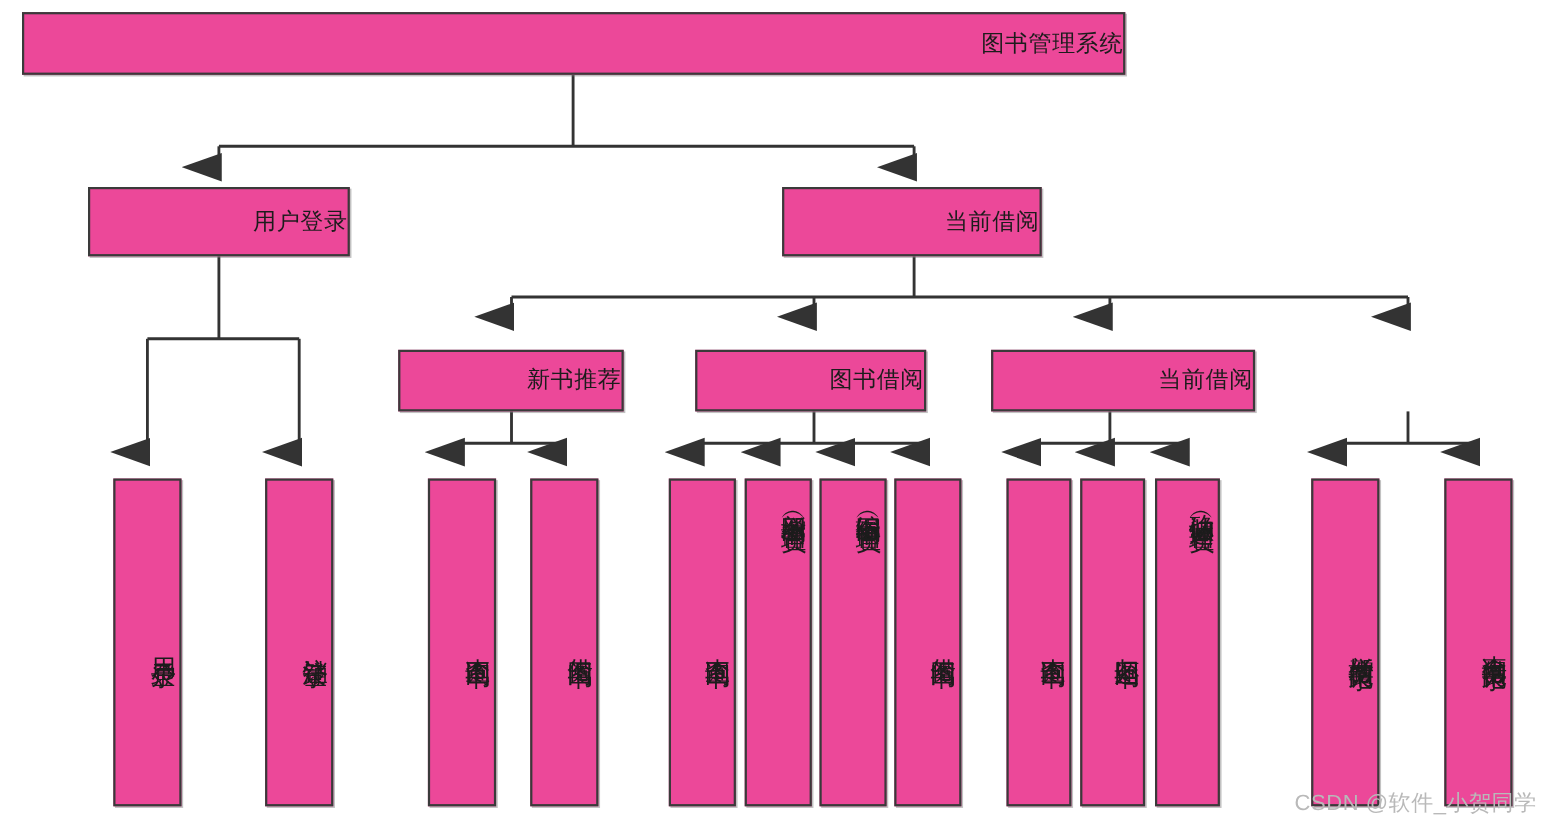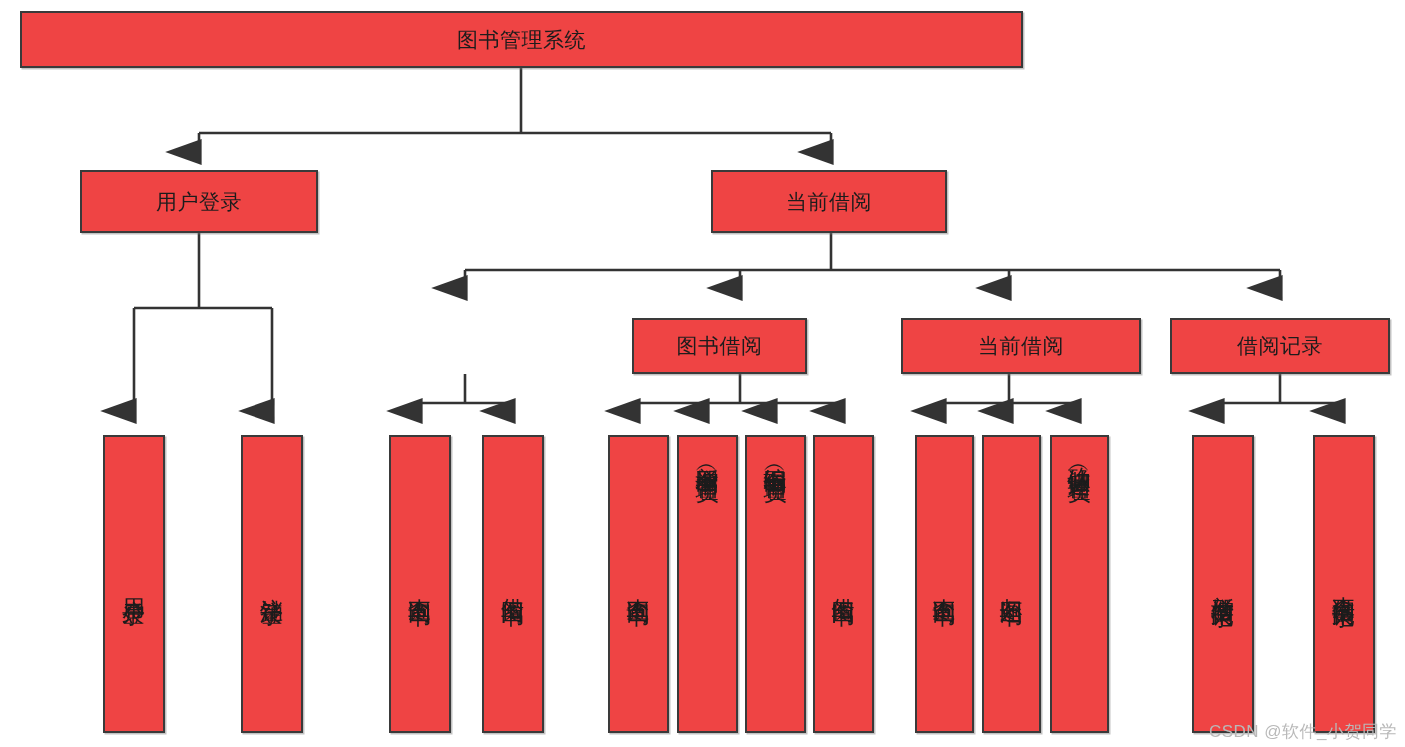--- a/index.html
+++ b/index.html
@@ -23,25 +23,25 @@
     position: absolute;
     left: 0;
     top: 0;
     width: 1405px;
     height: 747px;
     pointer-events: none;
   }
   .node {
     position: absolute;
     box-sizing: border-box;
-    background: #ef4444;
+    background: #ec4899;
     border: 2.5px solid #3a3a3a;
     display: flex;
     align-items: center;
-    justify-content: center;
+    justify-content: flex-end;
     box-shadow: 1.5px 1.5px 0 rgba(120,120,120,0.45);
   }
   .node .label {
     font-size: 21px;
     line-height: 1.12;
     color: #1c1c1c;
     letter-spacing: 0.5px;
     white-space: nowrap;
     text-align: center;
   }
@@ -59,21 +59,21 @@
     max-height: 100%;
   }
   .node.vcenter {
     align-items: center;
     padding-top: 0;
   }
   .watermark {
     position: absolute;
     right: 8px;
     bottom: 4px;
-    font-size: 17px;
+    font-size: 20px;
     color: #b9b9b9;
     letter-spacing: 0.5px;
     white-space: nowrap;
     user-select: none;
   }
 </style>
 </head>
 <body>
 
 <div id="canvas">
@@ -136,32 +136,32 @@
   </div>
 
   <div class="node" style="left:80px; top:170px; width:238px; height:63px;">
     <span class="label">用户登录</span>
   </div>
 
   <div class="node" style="left:711px; top:170px; width:236px; height:63px;">
     <span class="label">当前借阅</span>
   </div>
 
-
-  <div class="node" style="left:632px; top:318px; width:175px; height:56px;">
+  <div class="node" style="left:362px; top:318px; width:205px; height:56px;">
+    <span class="label">新书推荐</span>
+  </div>
+
+  <div class="node" style="left:632px; top:318px; width:210px; height:56px;">
     <span class="label">图书借阅</span>
   </div>
 
   <div class="node" style="left:901px; top:318px; width:240px; height:56px;">
     <span class="label">当前借阅</span>
   </div>
 
-  <div class="node" style="left:1170px; top:318px; width:220px; height:56px;">
-    <span class="label">借阅记录</span>
-  </div>
 
   <div class="node vertical vcenter" style="left:103px; top:435px; width:62px; height:298px;">
     <span class="label">用户登录</span>
   </div>
 
   <div class="node vertical vcenter" style="left:241px; top:435px; width:62px; height:298px;">
     <span class="label">注销登录</span>
   </div>
 
   <div class="node vertical vcenter" style="left:389px; top:435px; width:62px; height:298px;">

